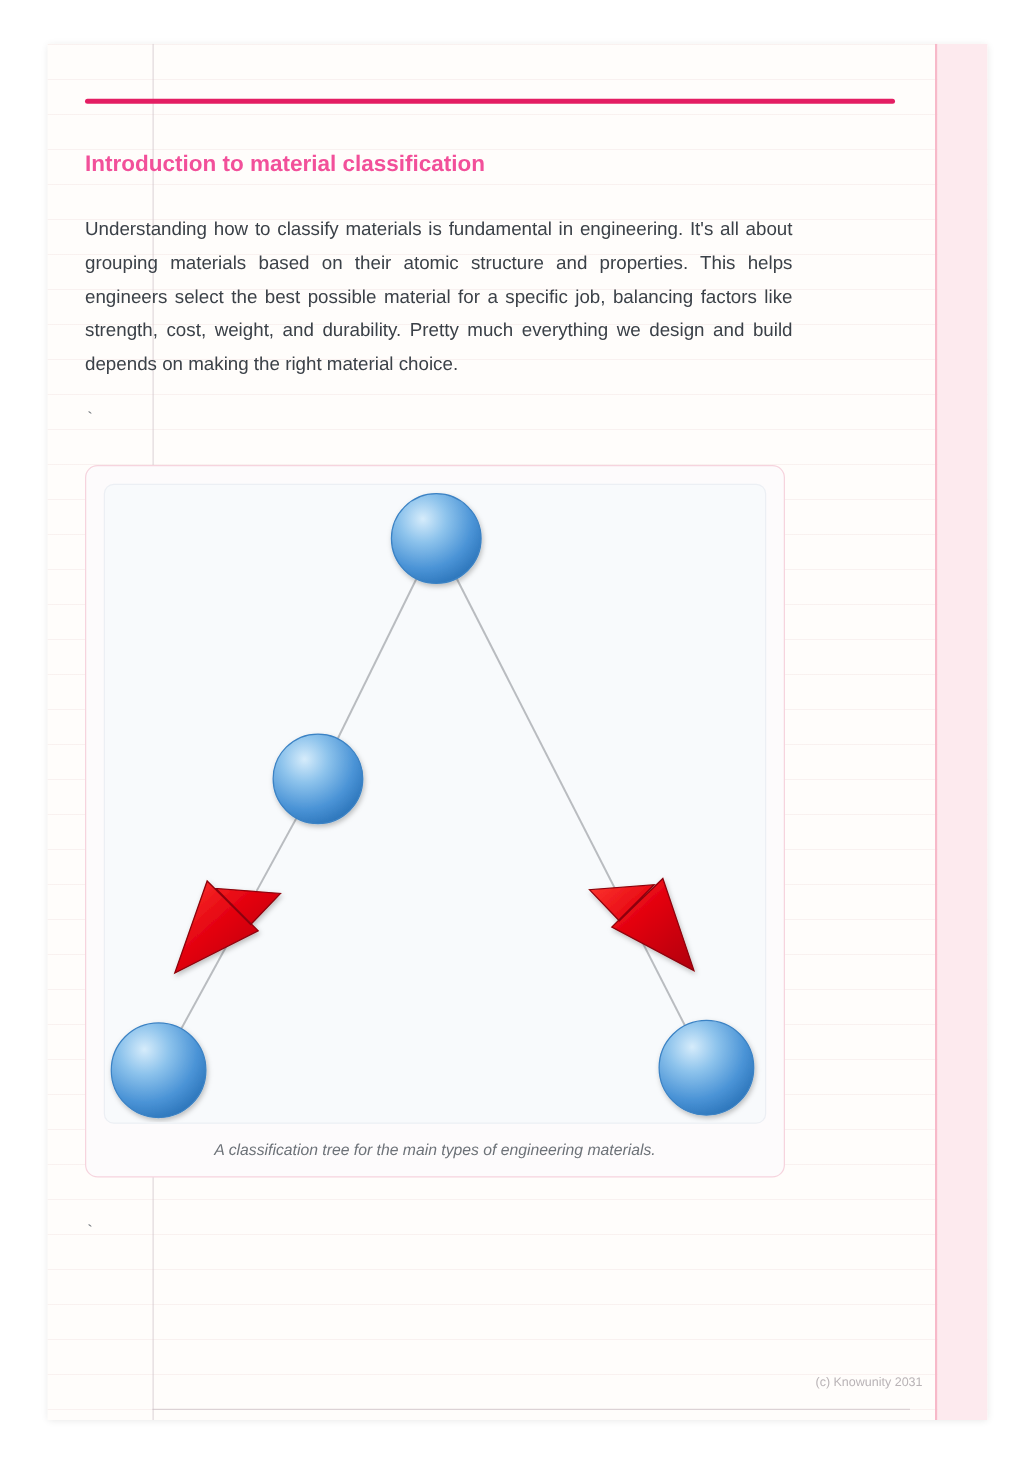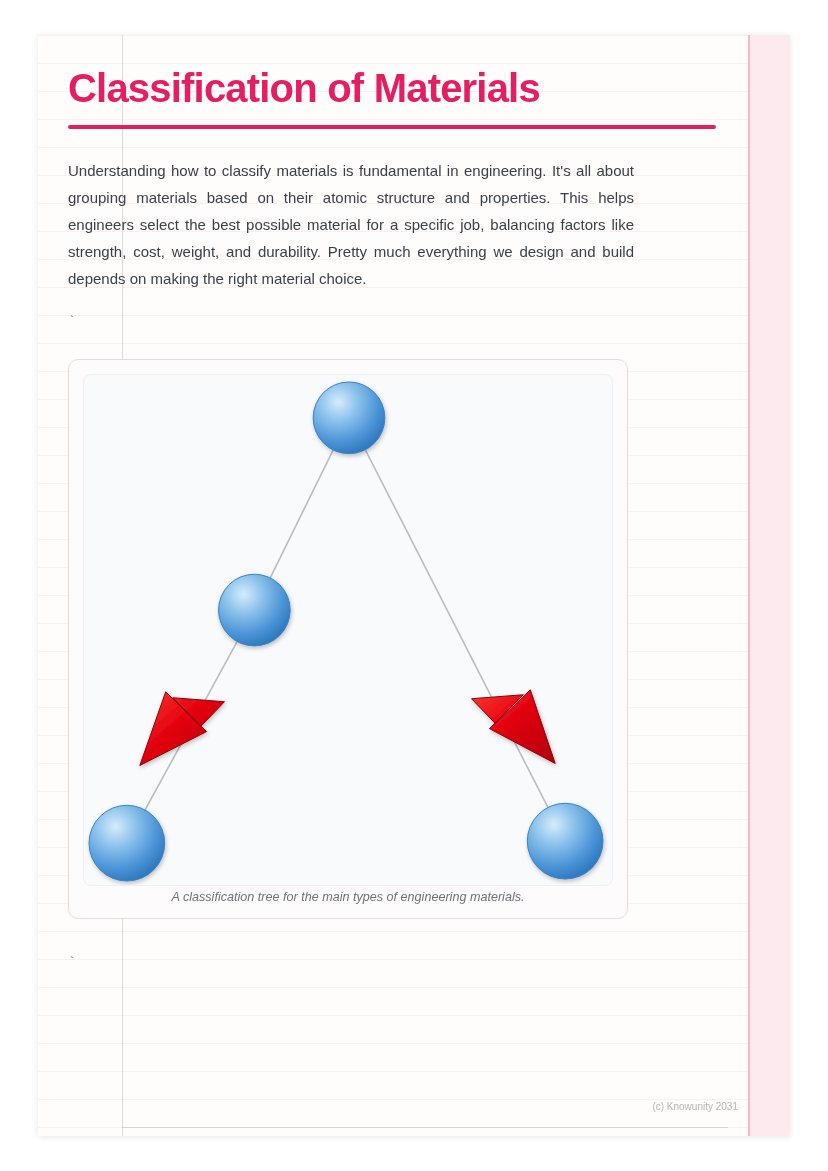--- a/index.html
+++ b/index.html
@@ -129,21 +129,21 @@
     height: 512px;
     border: 1px solid #eceff4;
     border-radius: 8px;
     background: #f8fafc;
     box-sizing: border-box;
     position: relative;
     overflow: hidden;
   }
 
   .figure-caption {
-    margin-top: 4px;
+    margin-top: 14px;
     text-align: center;
     font-size: 12.6px;
     font-style: italic;
     color: #6d7278;
   }
 
   .backtick-bottom {
     margin-top: 36px;
     font-size: 13px;
     color: #6d7278;
@@ -171,23 +171,23 @@
 <body>
 
 <div class="page">
   <div class="rules"></div>
   <div class="margin-rule"></div>
   <div class="right-band-edge"></div>
   <div class="right-band"></div>
 
   <div class="content">
 
-    <h1 class="doc-title">Classification of Materials</h1>
     <div class="title-rule"></div>
 
+    <div class="section-heading">Introduction to material classification</div>
 
     <p class="body-text">Understanding how to classify materials is fundamental in engineering. It's all about grouping materials based on their atomic structure and properties. This helps engineers select the best possible material for a specific job, balancing factors like strength, cost, weight, and durability. Pretty much everything we design and build depends on making the right material choice.</p>
 
     <div class="backtick">`</div>
 
     <div class="figure-card">
       <div class="figure-inner">
         <svg width="100%" height="100%" viewBox="0 0 528 512" preserveAspectRatio="xMidYMid meet">
           <defs>
             <radialGradient id="sphereGrad" cx="35%" cy="28%" r="75%">

